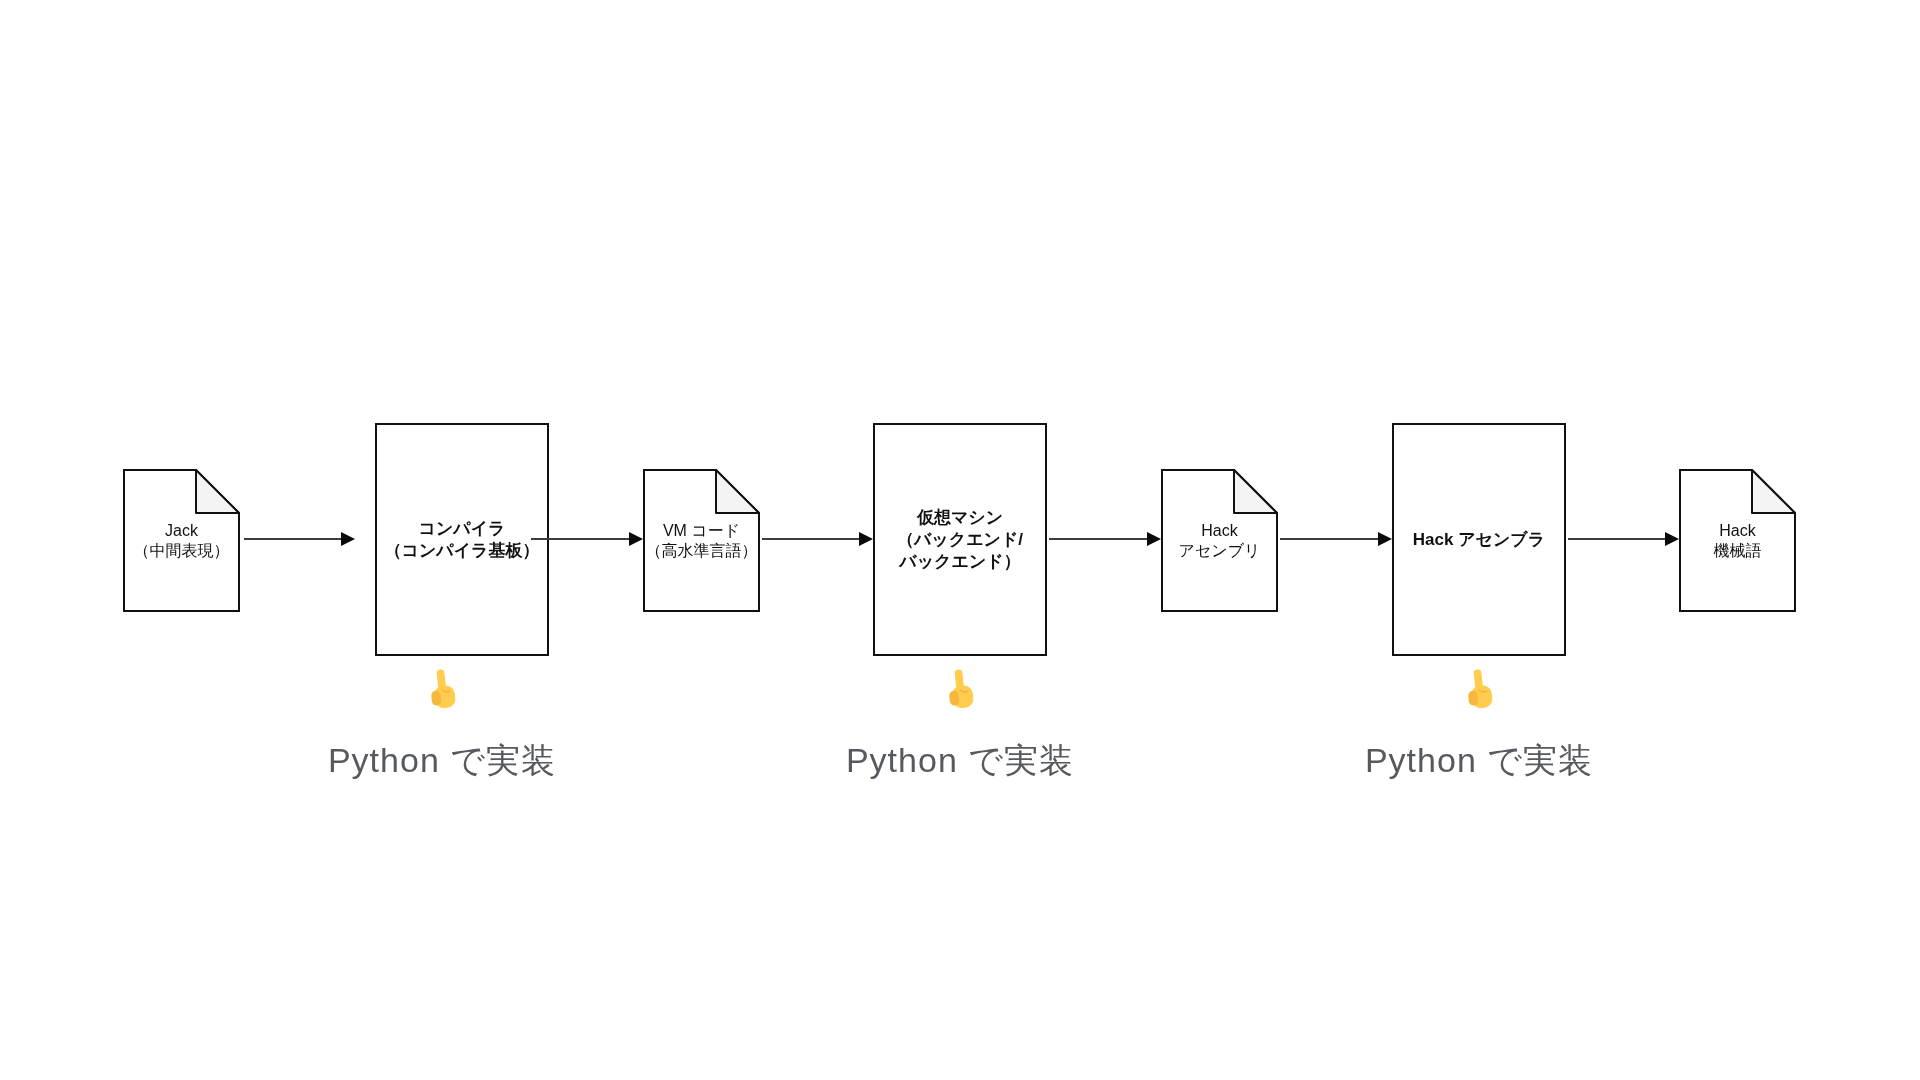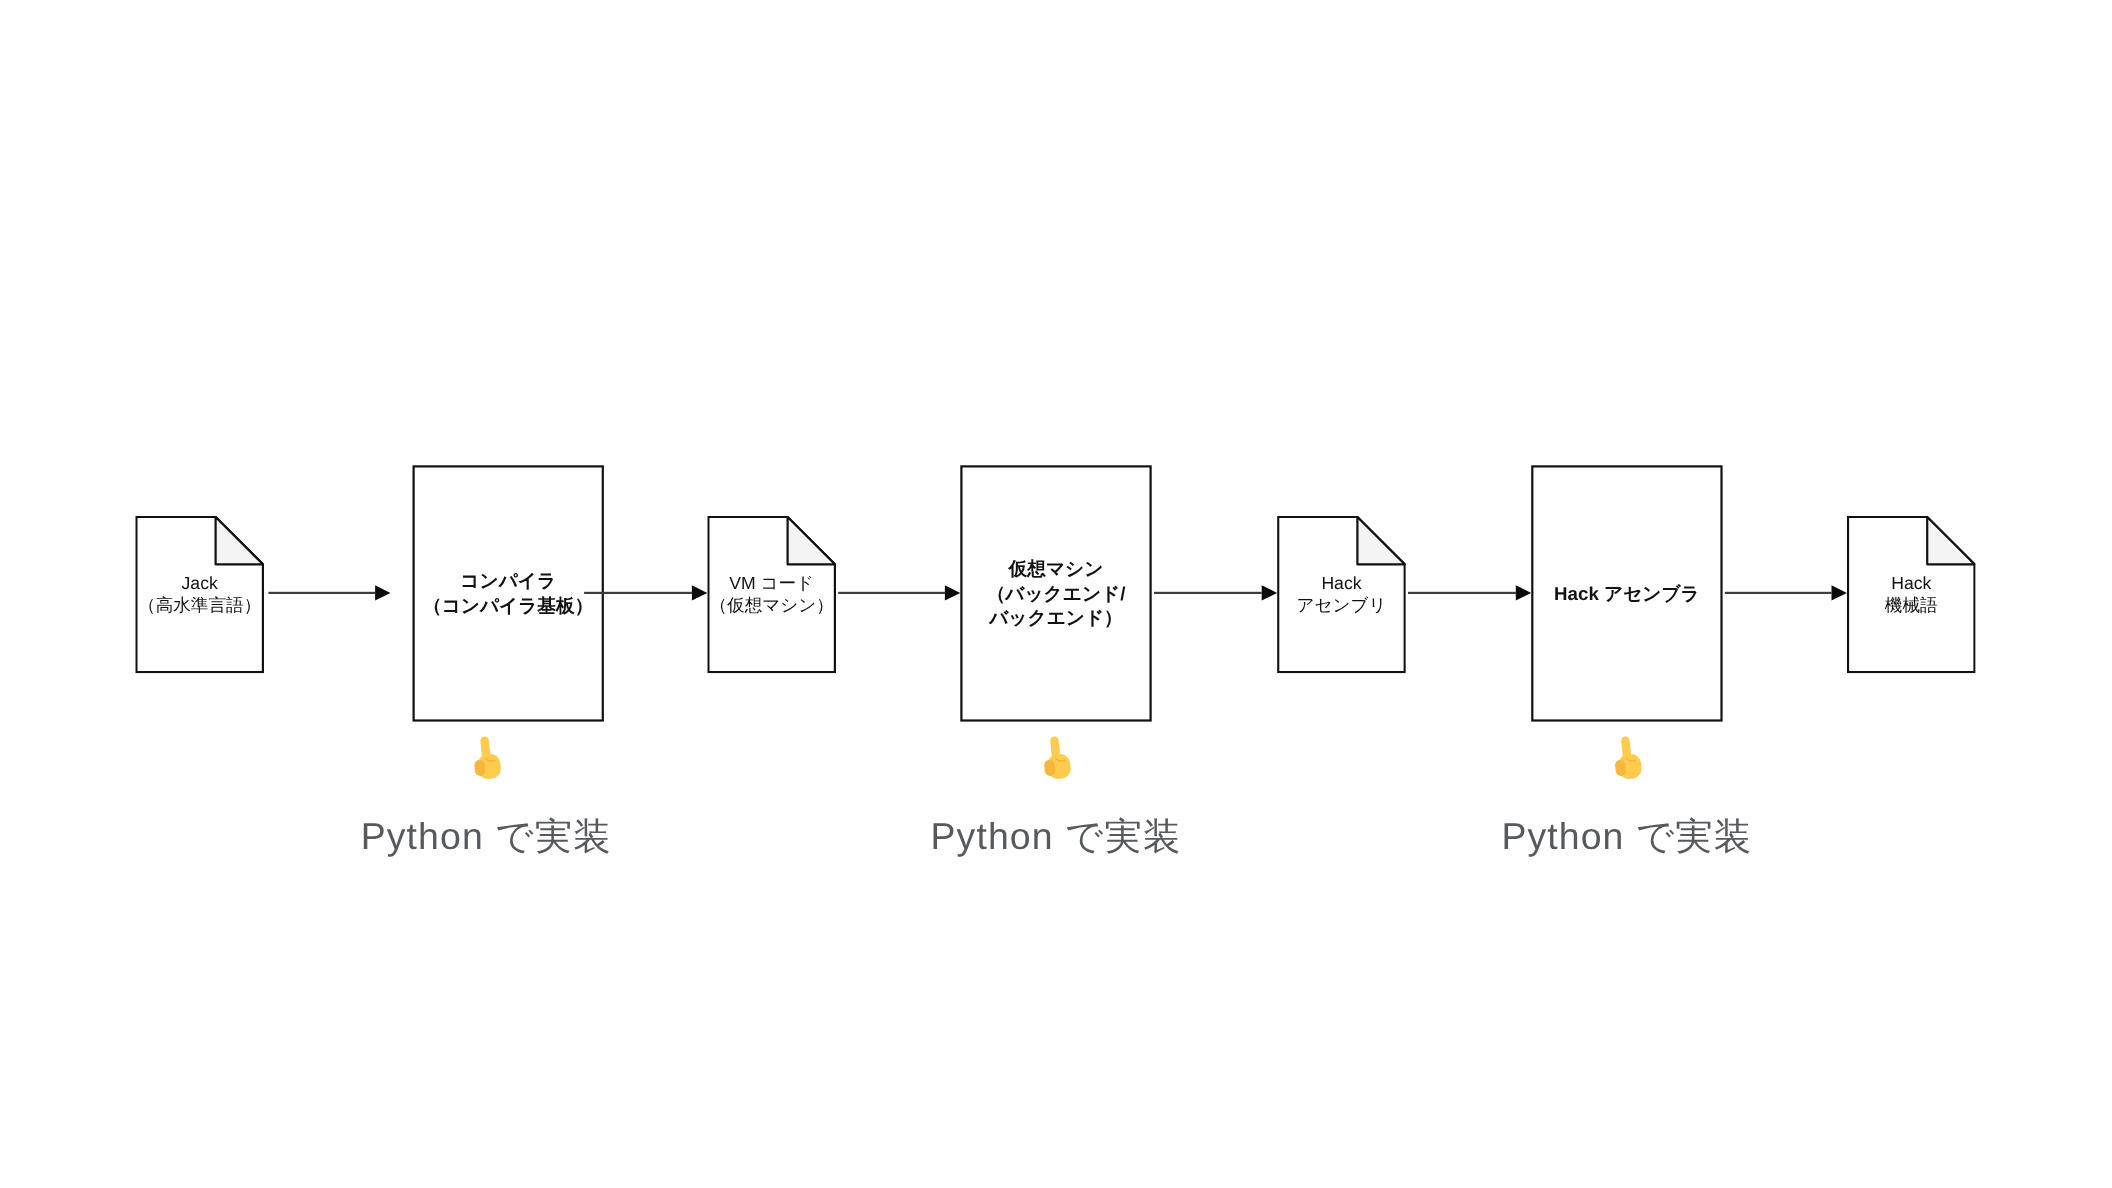--- a/index.html
+++ b/index.html
@@ -128,21 +128,21 @@
 
 <div class="canvas">
 
   <div class="doc doc-jack">
     <svg class="doc-shape" viewBox="0 0 117 143">
       <path d="M1 1 H73 L116 44 V142 H1 Z" fill="#ffffff" stroke="#111111" stroke-width="2"></path>
       <path d="M73 1 V44 H116 Z" fill="#f4f4f4" stroke="#111111" stroke-width="2" stroke-linejoin="round"></path>
     </svg>
     <div class="doc-label">
       <div>Jack</div>
-      <div>（高水準言語）</div>
+      <div>（中間表現）</div>
     </div>
   </div>
 
   <div class="arrow arrow-1"></div>
 
   <div class="box box-compiler">
     <div class="box-label">
       <div>コンパイラ</div>
       <div>（コンパイラ基板）</div>
     </div>
@@ -150,21 +150,21 @@
 
   <div class="arrow arrow-2"></div>
 
   <div class="doc doc-vm">
     <svg class="doc-shape" viewBox="0 0 117 143">
       <path d="M1 1 H73 L116 44 V142 H1 Z" fill="#ffffff" stroke="#111111" stroke-width="2"></path>
       <path d="M73 1 V44 H116 Z" fill="#f4f4f4" stroke="#111111" stroke-width="2" stroke-linejoin="round"></path>
     </svg>
     <div class="doc-label">
       <div>VM コード</div>
-      <div>（仮想マシン）</div>
+      <div>（高水準言語）</div>
     </div>
   </div>
 
   <div class="arrow arrow-3"></div>
 
   <div class="box box-vm">
     <div class="box-label">
       <div>仮想マシン</div>
       <div>（バックエンド/</div>
       <div>バックエンド）</div>

